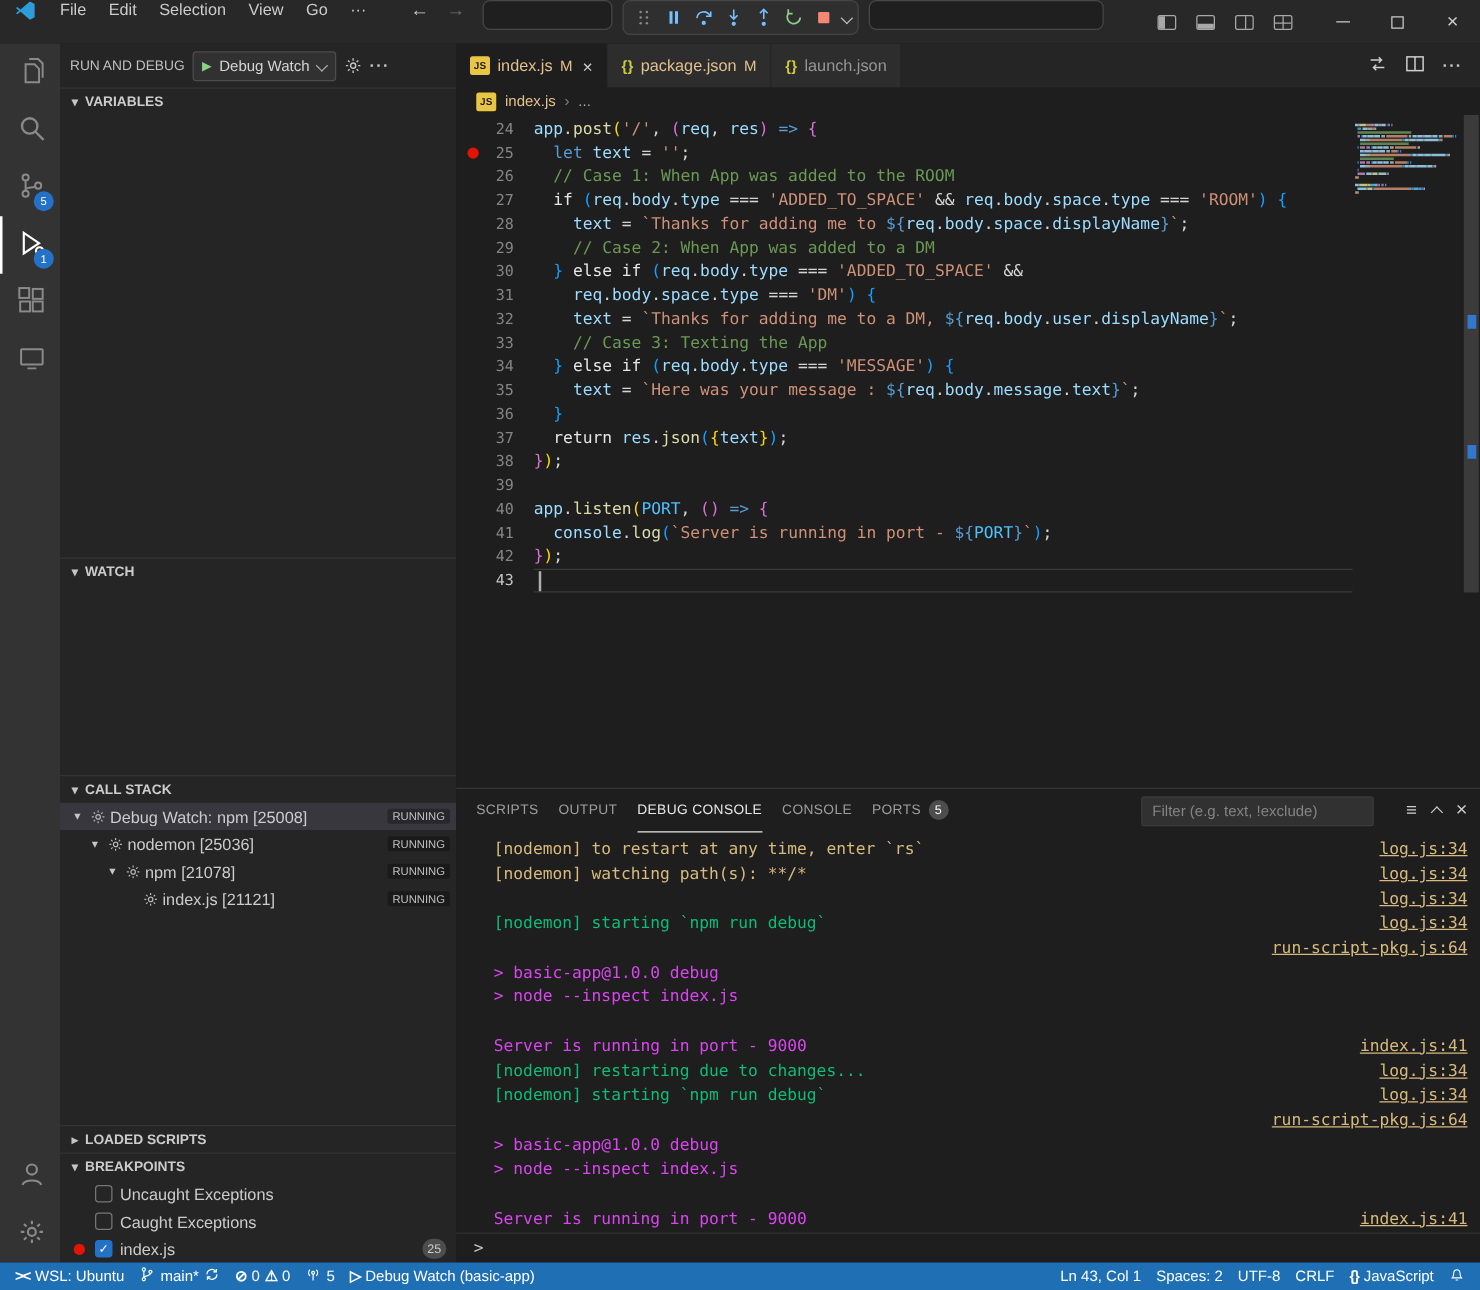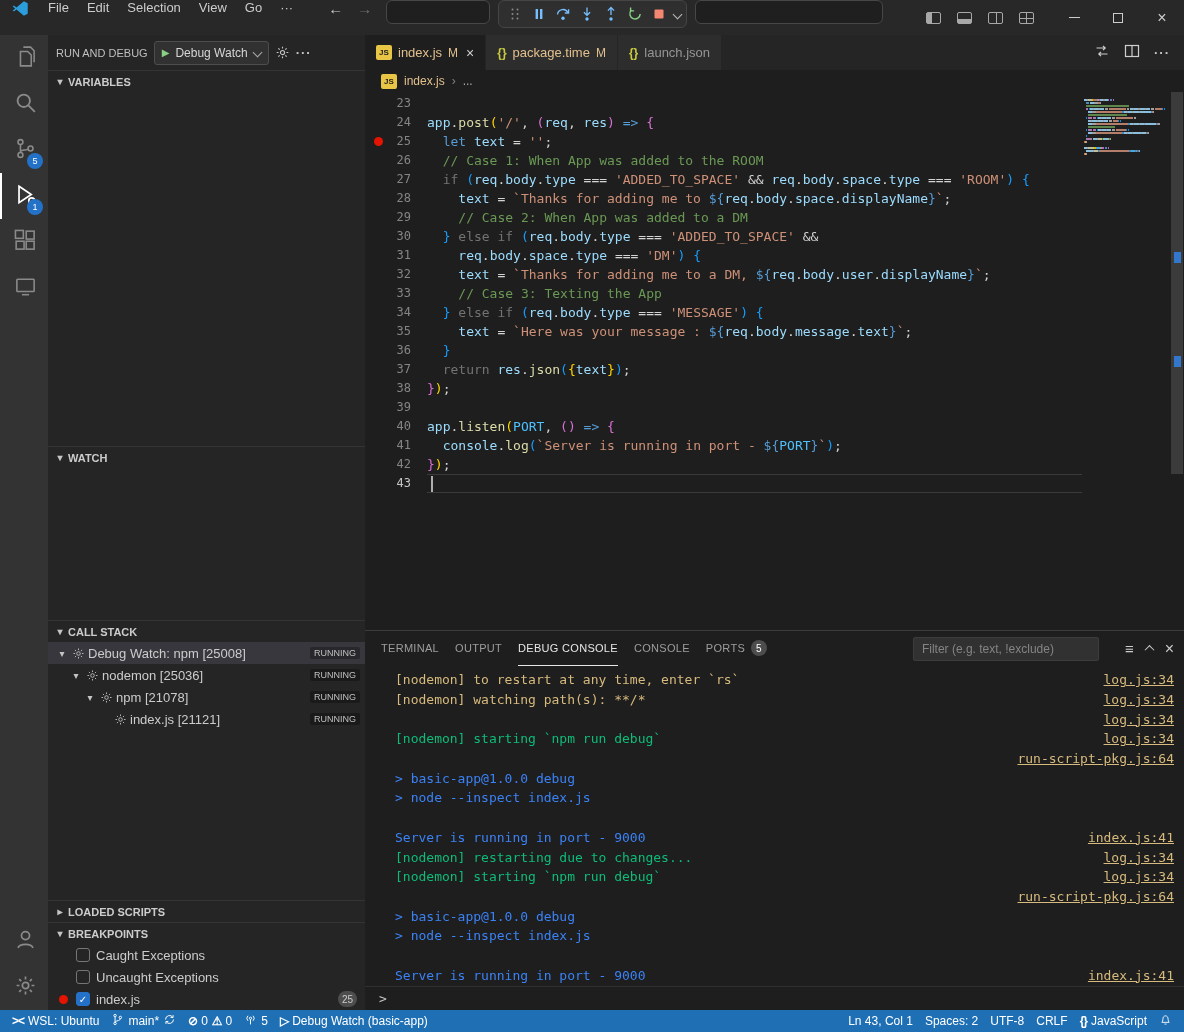--- a/index.html
+++ b/index.html
@@ -89,21 +89,21 @@
 .editor-wrap{flex:1;position:relative;overflow:hidden;background:#1e1e1e}
 .code{position:absolute;left:0;top:2px;right:102px;font-family:"DejaVu Sans Mono",monospace;font-size:13px;line-height:19px}
 .code-row{display:flex;height:19px}
 .gutter{flex:0 0 62px;position:relative;display:flex;align-items:center;justify-content:flex-end;padding-right:16px;color:#858585;font-size:12px}
 .gutter .bp-gdot{position:absolute;left:9px;top:5px;width:9px;height:9px;border-radius:50%;background:#e51400}
 .code-row.cur .gutter{color:#c6c6c6}
 .code-content{flex:1;white-space:pre;position:relative}
 .code-row.cur .code-content{border-top:1px solid #3a3a3a;border-bottom:1px solid #3a3a3a}
 .cursor{position:absolute;left:4px;top:1px;width:1.5px;height:16px;background:#aeafad}
 .tk-v{color:#9cdcfe}.tk-f{color:#dcdcaa}.tk-s{color:#ce9178}.tk-c{color:#6a9955}
-.tk-k{color:#737373}.tk-d{color:#569cd6}.tk-o{color:#d4d4d4}.tk-n{color:#4fc1ff}
+.tk-k{color:#e5e5e5}.tk-d{color:#569cd6}.tk-o{color:#d4d4d4}.tk-n{color:#4fc1ff}
 .tk-b1{color:#ffd700}.tk-b2{color:#da70d6}.tk-b3{color:#179fff}
 .minimap{position:absolute;top:2px;right:14px;width:88px;padding:2px 2px}
 .mm-row{display:flex;height:2px;margin-bottom:1px}
 .mm-seg{height:2px;opacity:0.85}
 .ed-scrollbar{position:absolute;right:0;top:0;width:14px;height:100%}
 .ed-thumb{position:absolute;left:1px;right:1px;top:0;height:382px;background:rgba(121,121,121,0.32)}
 .ov-mark{position:absolute;right:3px;width:7px;height:11px;background:#3377cc}
 
 .panel{flex:0 0 380px;display:flex;flex-direction:column;border-top:1px solid #3c3c3c;background:#1e1e1e;min-height:0}
 .panel-header{flex:0 0 35px;display:flex;align-items:center;gap:16px;padding:0 10px 0 16px}
@@ -112,21 +112,21 @@
 .pbadge{min-width:16px;height:16px;border-radius:9px;background:#4d4d4d;color:#fff;font-size:10px;display:flex;align-items:center;justify-content:center;padding:0 3px}
 .pfilter{margin-left:auto;width:186px;height:24px;background:#313131;border:1px solid #3c3c3c;border-radius:2px;color:#bbb;font-size:12px;padding:0 8px;outline:none}
 .pfilter::placeholder{color:#848484}
 .panel-icons{display:flex;align-items:center;gap:12px;margin-left:10px;color:#ccc}
 .chv{display:inline-block;width:7px;height:7px;border-right:1.5px solid currentColor;border-bottom:1.5px solid currentColor}
 .chv-up{transform:rotate(-135deg) translate(-1px,-1px)}
 .chv-down{transform:rotate(45deg)}
 .pi-x{font-size:16px}
 .console{flex:1;overflow:hidden;font-family:"DejaVu Sans Mono",monospace;font-size:13px;padding:4px 10px 0 30px}
 .console-row{height:19.7px;display:flex;align-items:center;white-space:pre}
-.cl-y{color:#d7ba7d}.cl-g{color:#0dbc79}.cl-b{color:#3b82f6}.cl-w{color:#cccccc}
+.cl-y{color:#d7ba7d}.cl-g{color:#0dbc79}.cl-b{color:#d946ef}.cl-w{color:#cccccc}
 .console-link{margin-left:auto;color:#d7ba7d;text-decoration:underline;cursor:pointer}
 .repl{flex:0 0 24px;display:flex;align-items:center;gap:8px;padding-left:14px;border-top:1px solid #303031}
 .repl-chev{color:#c5c5c5;font-family:"DejaVu Sans Mono",monospace;font-size:13px}
 .repl-input{flex:1;background:transparent;border:none;outline:none;color:#ccc;font-family:"DejaVu Sans Mono",monospace;font-size:13px}
 
 .statusbar{flex:0 0 22px;background:#1f6fb5;display:flex;align-items:center;color:#fff;font-size:12px;padding:0 6px}
 .sb-item{display:flex;align-items:center;gap:4px;padding:0 6px;height:22px;white-space:nowrap}
 .sb-item svg{width:13px;height:13px}
 .sb-ico-txt{font-weight:bold;letter-spacing:-1px}
 .sb-right{margin-left:auto;display:flex}
@@ -368,26 +368,26 @@
         </div>
 
       <div class="sec-hdr">
           <span class="tw">▾</span>
           <span>BREAKPOINTS</span>
         </div>
       <div class="pane pane-breakpoints" id="breakpoints">
           <div class="bp-row">
             <span class="bp-slot"></span>
             <span class="cbx"></span>
-            <span>Caught Exceptions</span>
+            <span>Uncaught Exceptions</span>
           </div>
           <div class="bp-row">
             <span class="bp-slot"></span>
             <span class="cbx"></span>
-            <span>Uncaught Exceptions</span>
+            <span>Caught Exceptions</span>
           </div>
           <div class="bp-row">
             <span class="bp-slot">
               <span class="bp-dot-s"></span>
             </span>
             <span class="cbx checked">✓</span>
             <span>index.js</span>
             <span class="bp-badge">25</span>
           </div>
         </div>
@@ -397,21 +397,21 @@
       <div class="tabbar">
         <div class="tabs" id="tabs">
             <div class="tab active">
               <span class="js-badge">JS</span>
               <span class="tab-label mod">index.js</span>
               <span class="mod-m">M</span>
               <span class="tab-close">×</span>
             </div>
             <div class="tab">
               <span class="json-badge">{}</span>
-              <span class="tab-label mod">package.time</span>
+              <span class="tab-label mod">package.json</span>
               <span class="mod-m">M</span>
             </div>
             <div class="tab">
               <span class="json-badge">{}</span>
               <span class="tab-label">launch.json</span>
             </div>
           </div>
         <div class="tab-actions">
           <span><svg viewBox="0 0 16 16" fill="none" stroke="currentColor" stroke-width="1.2">
                 <path d="M2.5 5h8.5M9 2.8L11.2 5 9 7.2M13.5 11H5M7 8.8L4.8 11 7 13.2"></path>
@@ -425,24 +425,20 @@
       </div>
       <div class="breadcrumb">
         <span class="js-badge">JS</span>
         <span class="bc-file">index.js</span>
         <span class="bc-sep">›</span>
         <span>...</span>
       </div>
       <div class="editor-wrap">
         <div class="code" id="code">
             <div class="code-row">
-              <div class="gutter">23</div>
-              <div class="code-content"></div>
-            </div>
-            <div class="code-row">
               <div class="gutter">24</div>
               <div class="code-content"><span class="tk-v">app</span><span class="tk-o">.</span><span class="tk-f">post</span><span class="tk-b1">(</span><span class="tk-s">'/'</span><span class="tk-o">, </span><span class="tk-b2">(</span><span class="tk-v">req</span><span class="tk-o">, </span><span class="tk-v">res</span><span class="tk-b2">)</span><span class="tk-o"> </span><span class="tk-d">=&gt;</span><span class="tk-o"> </span><span class="tk-b2">{</span></div>
             </div>
             <div class="code-row">
               <div class="gutter">25<span class="bp-gdot"></span></div>
               <div class="code-content"><span class="tk-o">  </span><span class="tk-d">let</span><span class="tk-o"> </span><span class="tk-v">text</span><span class="tk-o"> = </span><span class="tk-s">''</span><span class="tk-o">;</span></div>
             </div>
             <div class="code-row">
               <div class="gutter">26</div>
               <div class="code-content"><span class="tk-o">  </span><span class="tk-c">// Case 1: When App was added to the ROOM</span></div>
@@ -762,21 +758,21 @@
           <div class="ed-thumb"></div>
           <div class="ov-mark" style="top:160px"></div>
           <div class="ov-mark" style="top:264px"></div>
         </div>
       </div>
 
       <div class="panel">
         <div class="panel-header">
           <div class="tabs" id="paneltabs" style="display:flex;gap:16px;height:35px">
               <div class="ptab">
-                <span>TERMINAL</span>
+                <span>SCRIPTS</span>
               </div>
               <div class="ptab">
                 <span>OUTPUT</span>
               </div>
               <div class="ptab active">
                 <span>DEBUG CONSOLE</span>
               </div>
               <div class="ptab">
                 <span>CONSOLE</span>
               </div>

